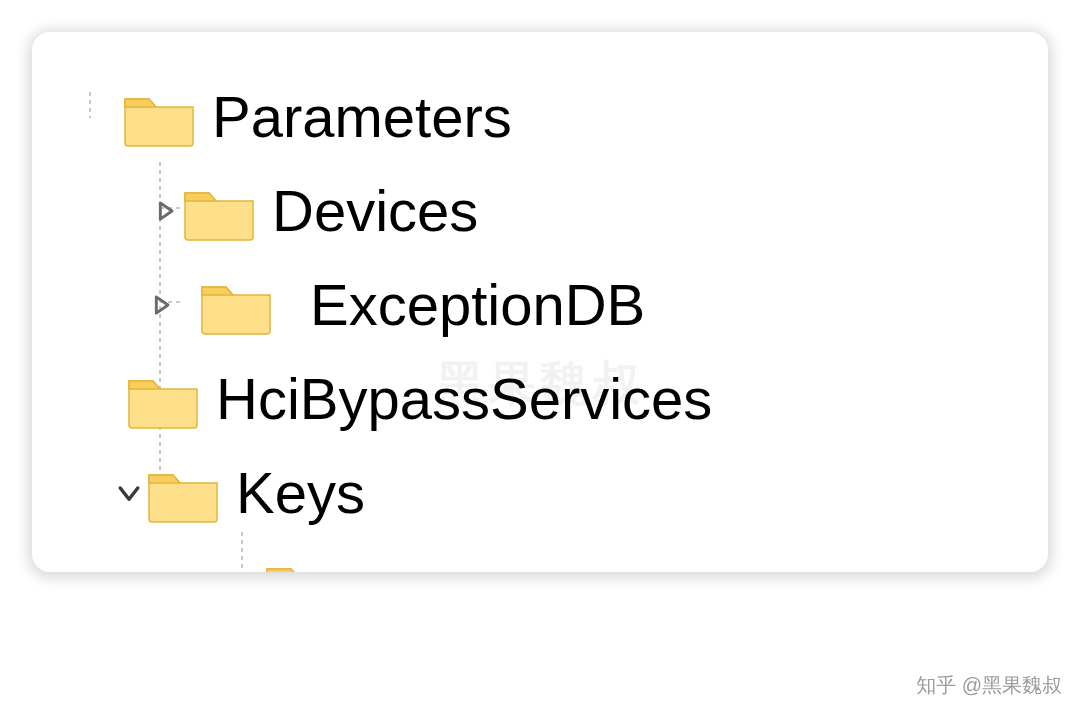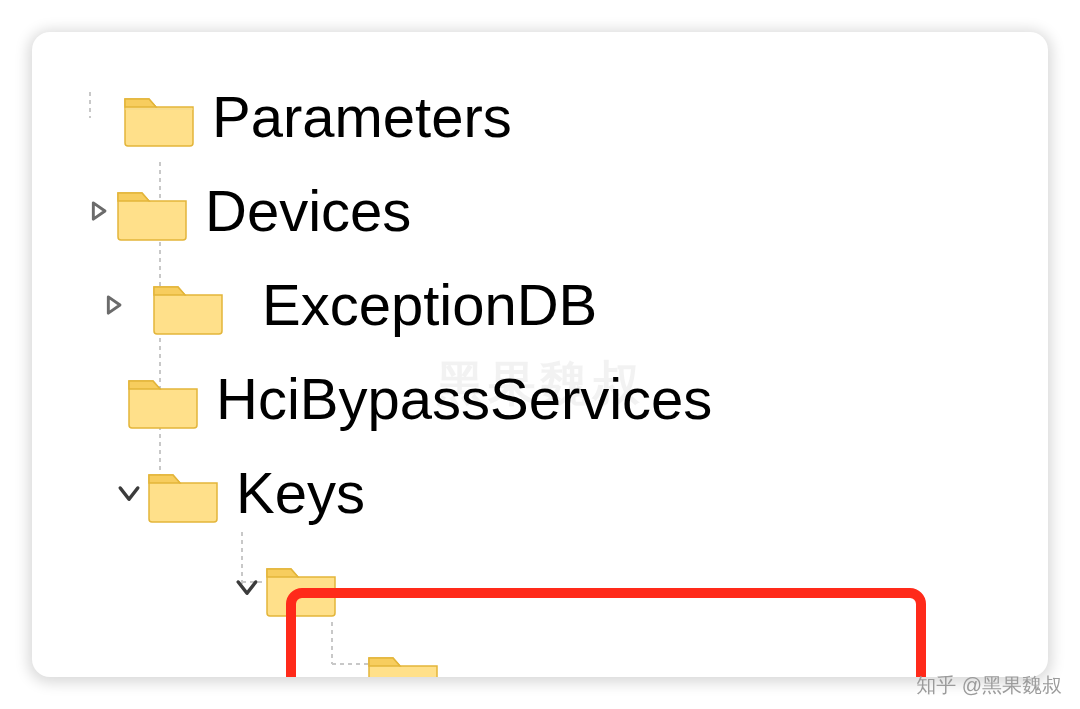--- a/index.html
+++ b/index.html
@@ -11,21 +11,21 @@
       font-family: "Segoe UI", Tahoma, sans-serif;
       background: #fff;
       position: relative;
       overflow: hidden;
     }
     .card {
       position: absolute;
       left: 32px;
       top: 32px;
       width: 1016px;
-      height: 645px;
+      height: 540px;
       background: #fff;
       border-radius: 18px;
       box-shadow: 0 2px 14px 4px rgba(0,0,0,0.15);
       overflow: hidden;
     }
     .tree {
       position: absolute;
       left: 0;
       top: 38px;
       width: 100%;
@@ -138,36 +138,36 @@
       <span class="folder-icon">
         <svg viewBox="0 0 74 60" width="74" height="60">
           <path d="M3 12 h24 l7 8 h37 v36 a3 3 0 0 1 -3 3 h-62 a3 3 0 0 1 -3 -3 z" fill="#ffe08a" stroke="#e3b53a" stroke-width="1.5"></path>
           <path d="M3 12 h24 l7 8 h-31 z" fill="#f7cd5e" stroke="#e3b53a" stroke-width="1.5"></path>
           <path d="M3 22 h68" stroke="#f2d98b" stroke-width="1"></path>
         </svg>
       </span>
       <span class="label">Parameters</span>
     </div>
 
-    <div class="row" style="padding-left:49px;">
+    <div class="row" style="padding-left:116px;">
       <span class="chev">
         <svg width="28" height="28" viewBox="0 0 24 24">
             <path d="M8 5 l10 7 -10 7 z" fill="none" stroke="#6b6b6b" stroke-width="2.5" stroke-linejoin="round"></path>
           </svg>
       </span>
       <span class="folder-icon">
         <svg viewBox="0 0 74 60" width="74" height="60">
           <path d="M3 12 h24 l7 8 h37 v36 a3 3 0 0 1 -3 3 h-62 a3 3 0 0 1 -3 -3 z" fill="#ffe08a" stroke="#e3b53a" stroke-width="1.5"></path>
           <path d="M3 12 h24 l7 8 h-31 z" fill="#f7cd5e" stroke="#e3b53a" stroke-width="1.5"></path>
         </svg>
       </span>
       <span class="label">Devices</span>
     </div>
 
-    <div class="row" style="padding-left:64px;gap:21px;">
+    <div class="row" style="padding-left:112px;gap:21px;">
       <span class="chev">
         <svg width="28" height="28" viewBox="0 0 24 24">
             <path d="M8 5 l10 7 -10 7 z" fill="none" stroke="#6b6b6b" stroke-width="2.5" stroke-linejoin="round"></path>
           </svg>
       </span>
       <span class="folder-icon">
         <svg viewBox="0 0 74 60" width="74" height="60">
           <path d="M3 12 h24 l7 8 h37 v36 a3 3 0 0 1 -3 3 h-62 a3 3 0 0 1 -3 -3 z" fill="#ffe08a" stroke="#e3b53a" stroke-width="1.5"></path>
           <path d="M3 12 h24 l7 8 h-31 z" fill="#f7cd5e" stroke="#e3b53a" stroke-width="1.5"></path>
         </svg>

